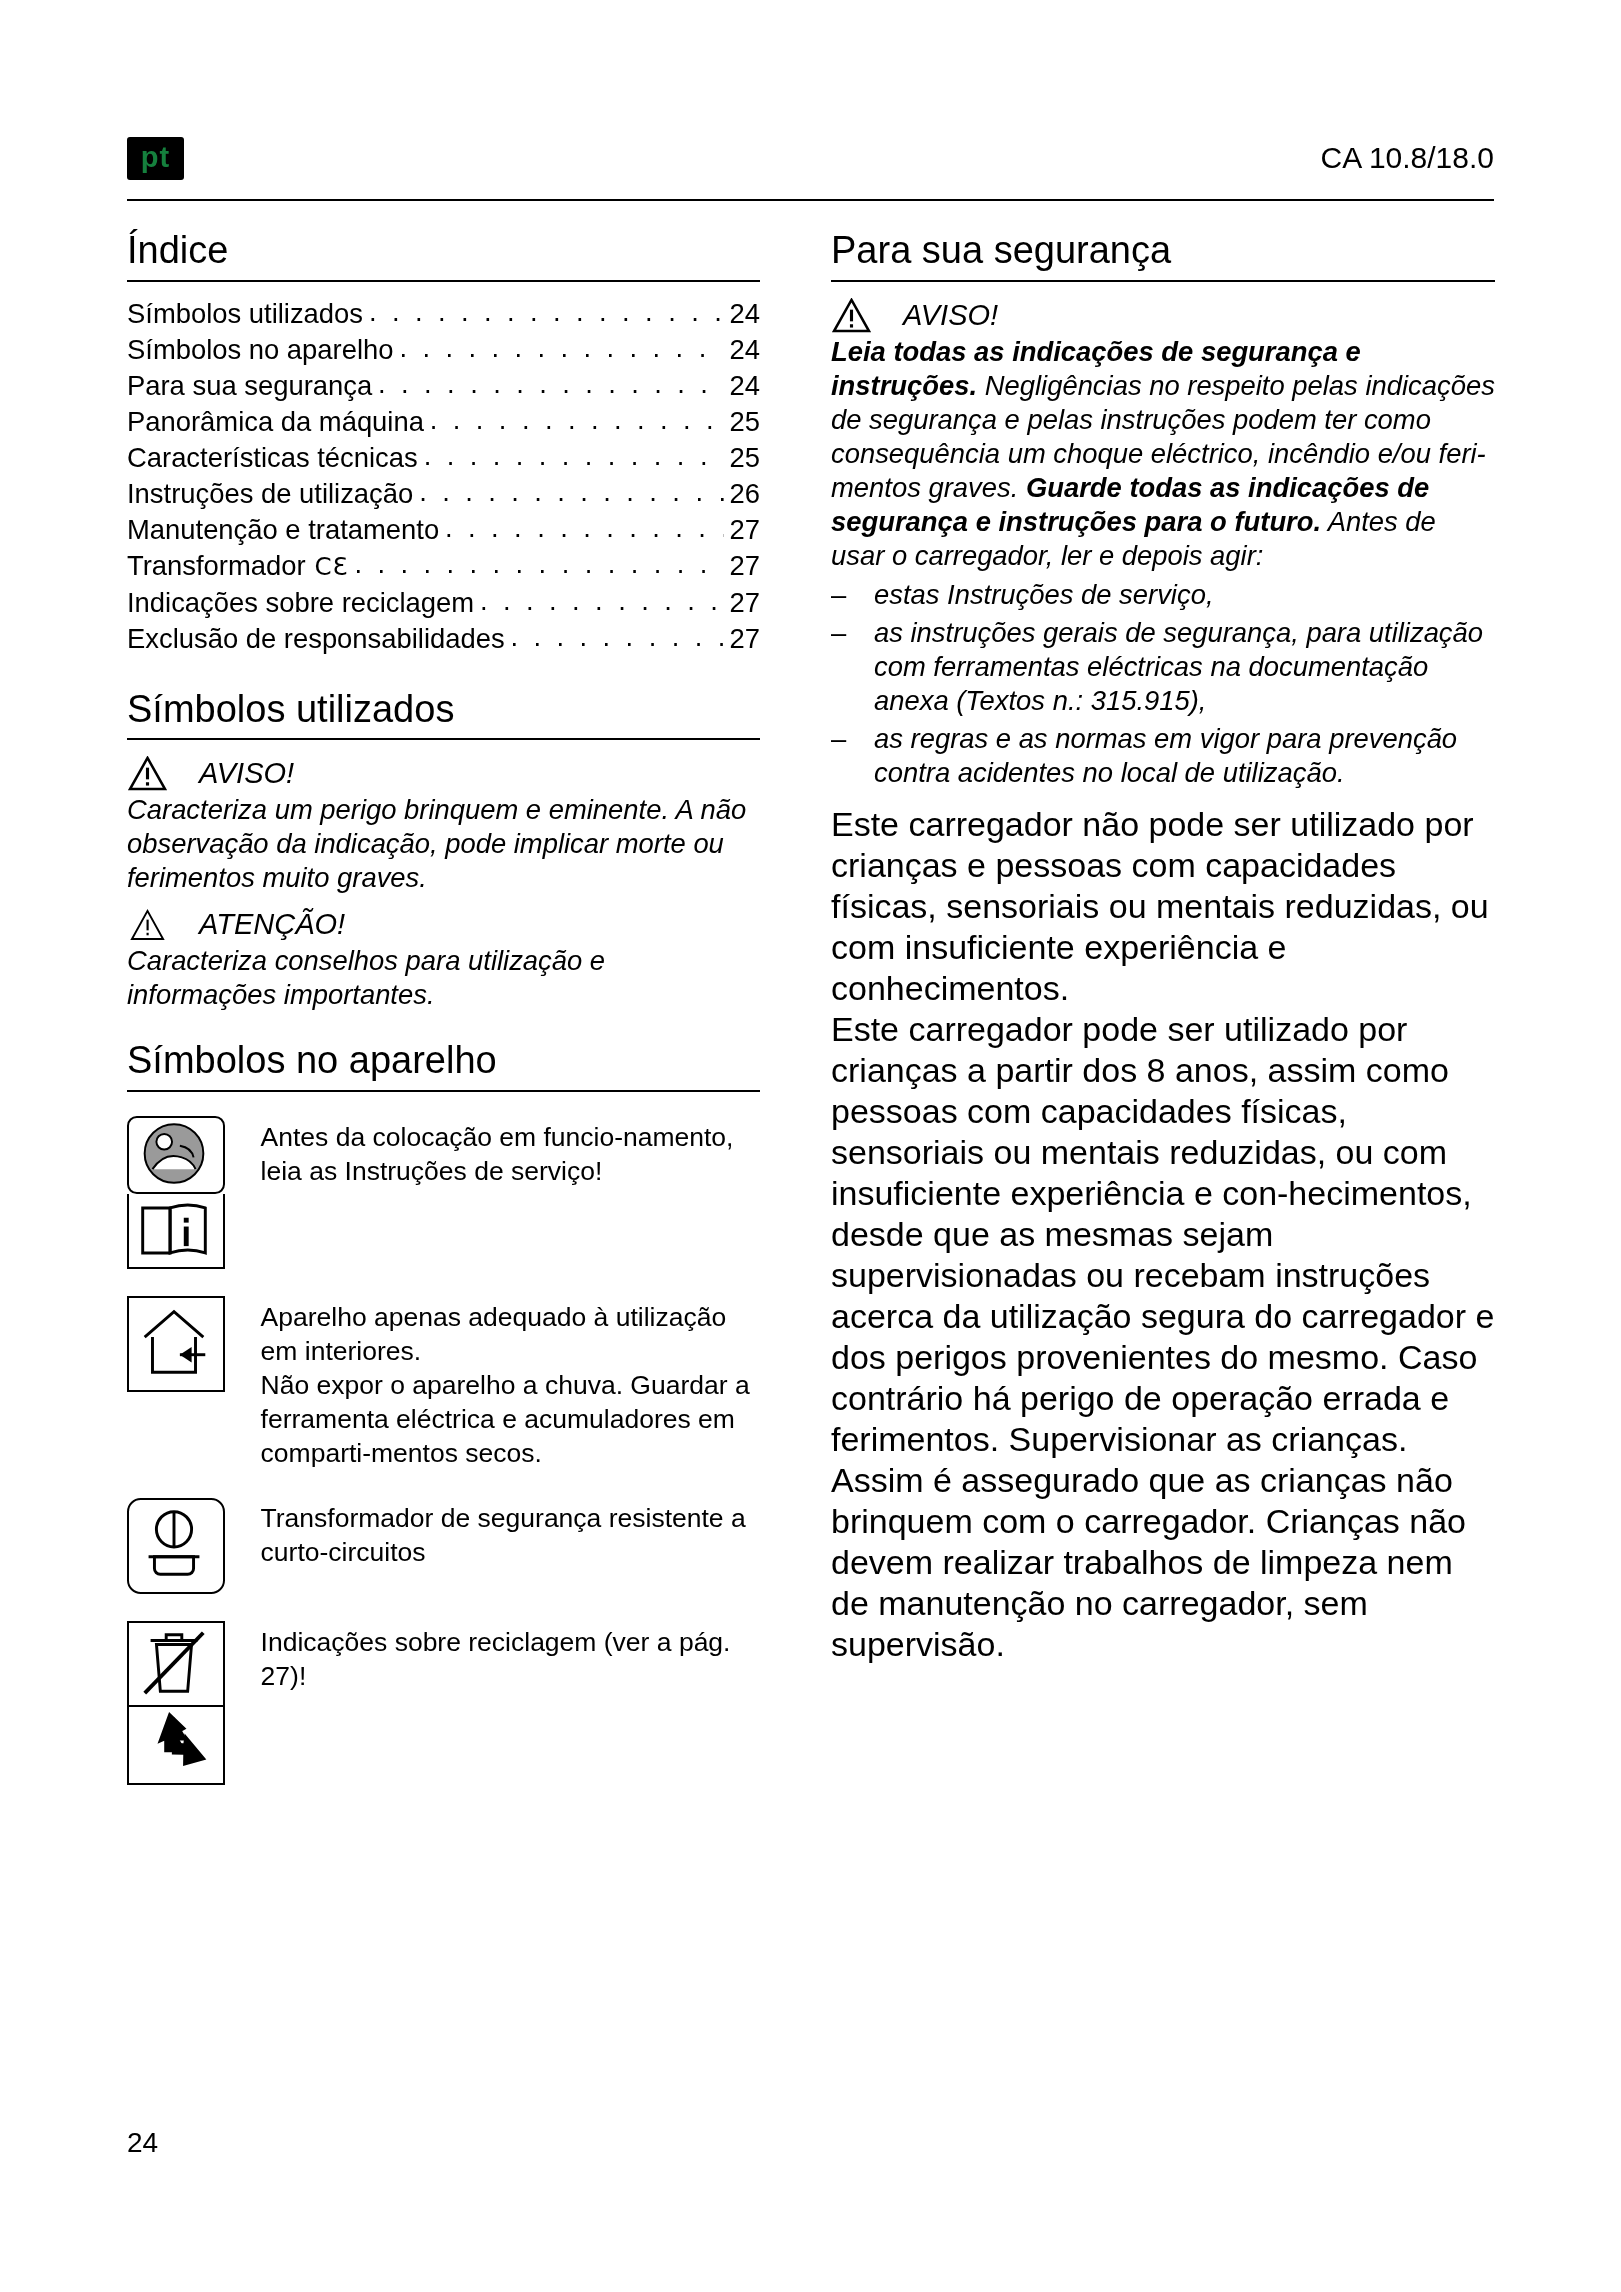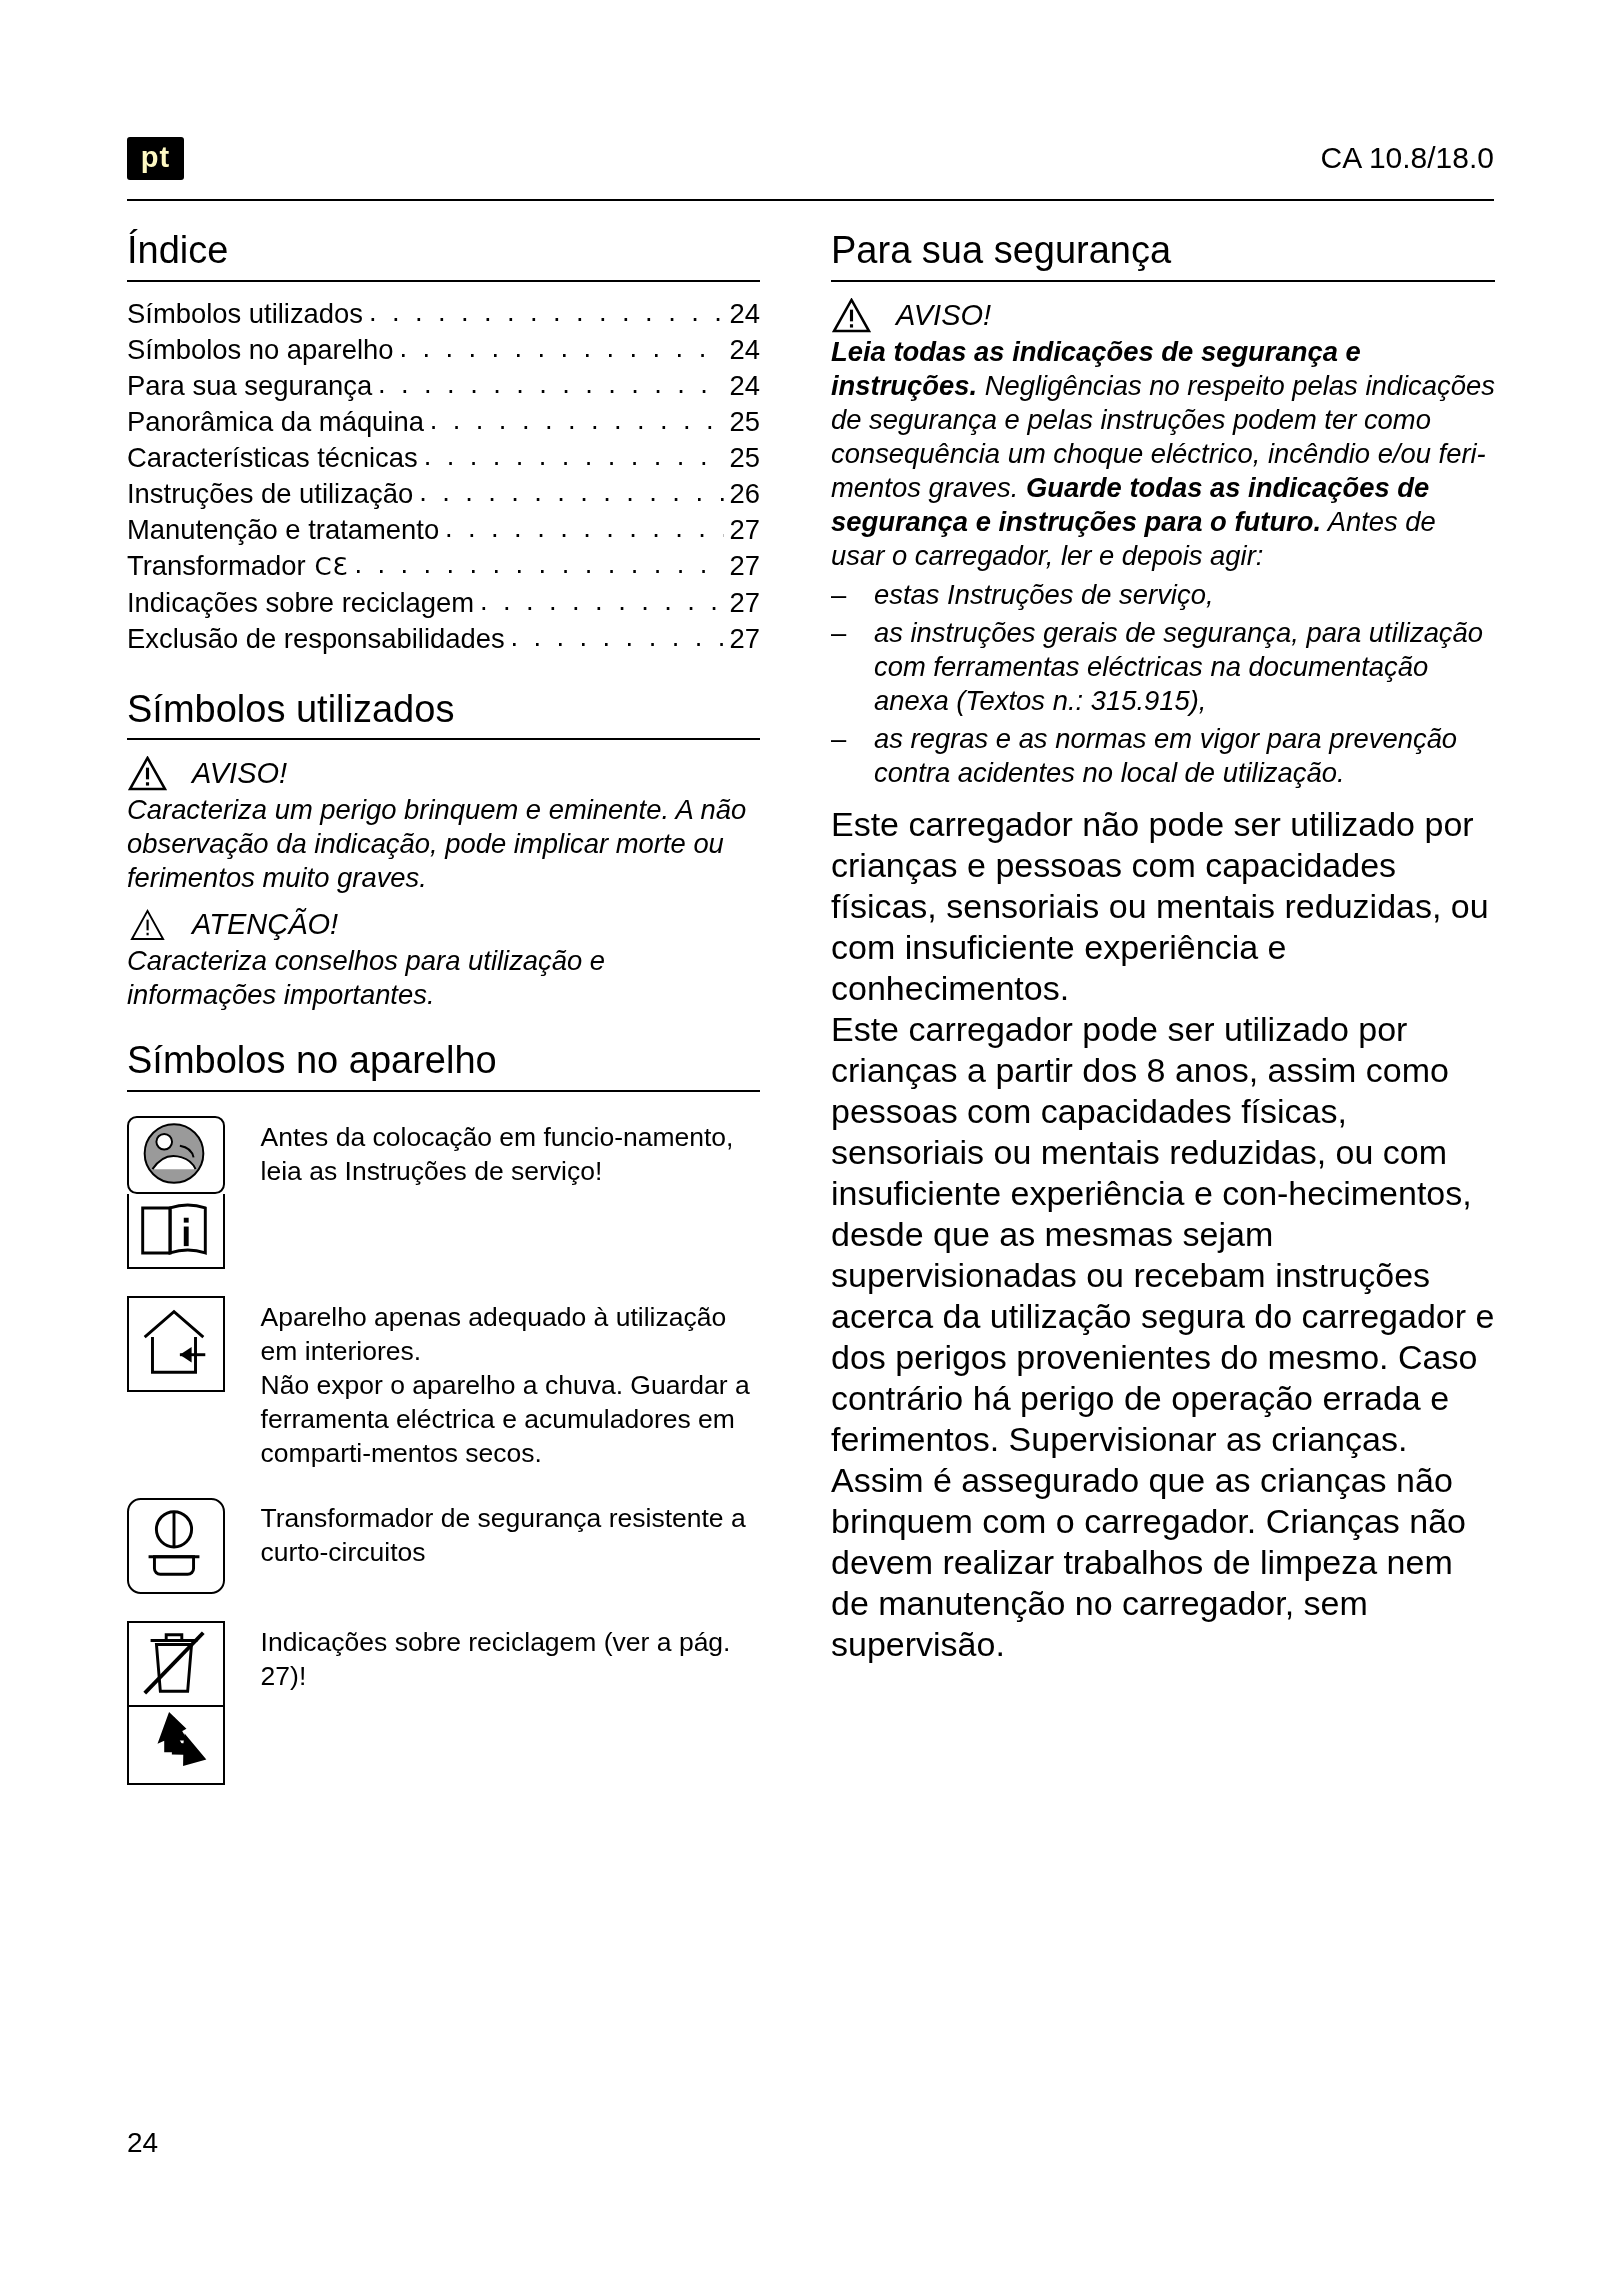--- a/index.html
+++ b/index.html
@@ -28,21 +28,21 @@
     left: 127px;
     top: 137px;
     width: 1367px;
     height: 61px;
   }
   .lang-tag {
     position: absolute;
     left: 0;
     top: 0;
     background: #000000;
-    color: #fef9c3;
+    color: #15803d;
     font-weight: bold;
     font-size: 29px;
     line-height: 37px;
     padding: 2px 13.7px 3.9px 13.7px;
     border-radius: 2.9px;
     letter-spacing: 1px;
   }
   .model {
     position: absolute;
     right: 0;
@@ -113,21 +113,21 @@
     font-family: "DejaVu Sans", sans-serif;
     font-size: 24.5px;
     letter-spacing: 1px;
   }
   .note-head {
     font-style: italic;
     font-size: 29px;
     line-height: 39px;
     display: flex;
     align-items: center;
-    gap: 24px;
+    gap: 31px;
     margin-top: 9.8px;
   }
   .note-head .glyph-wrap {
     flex: 0 0 auto;
     width: 41px;
     height: 37px;
     display: inline-flex;
     align-items: center;
     justify-content: center;
   }

